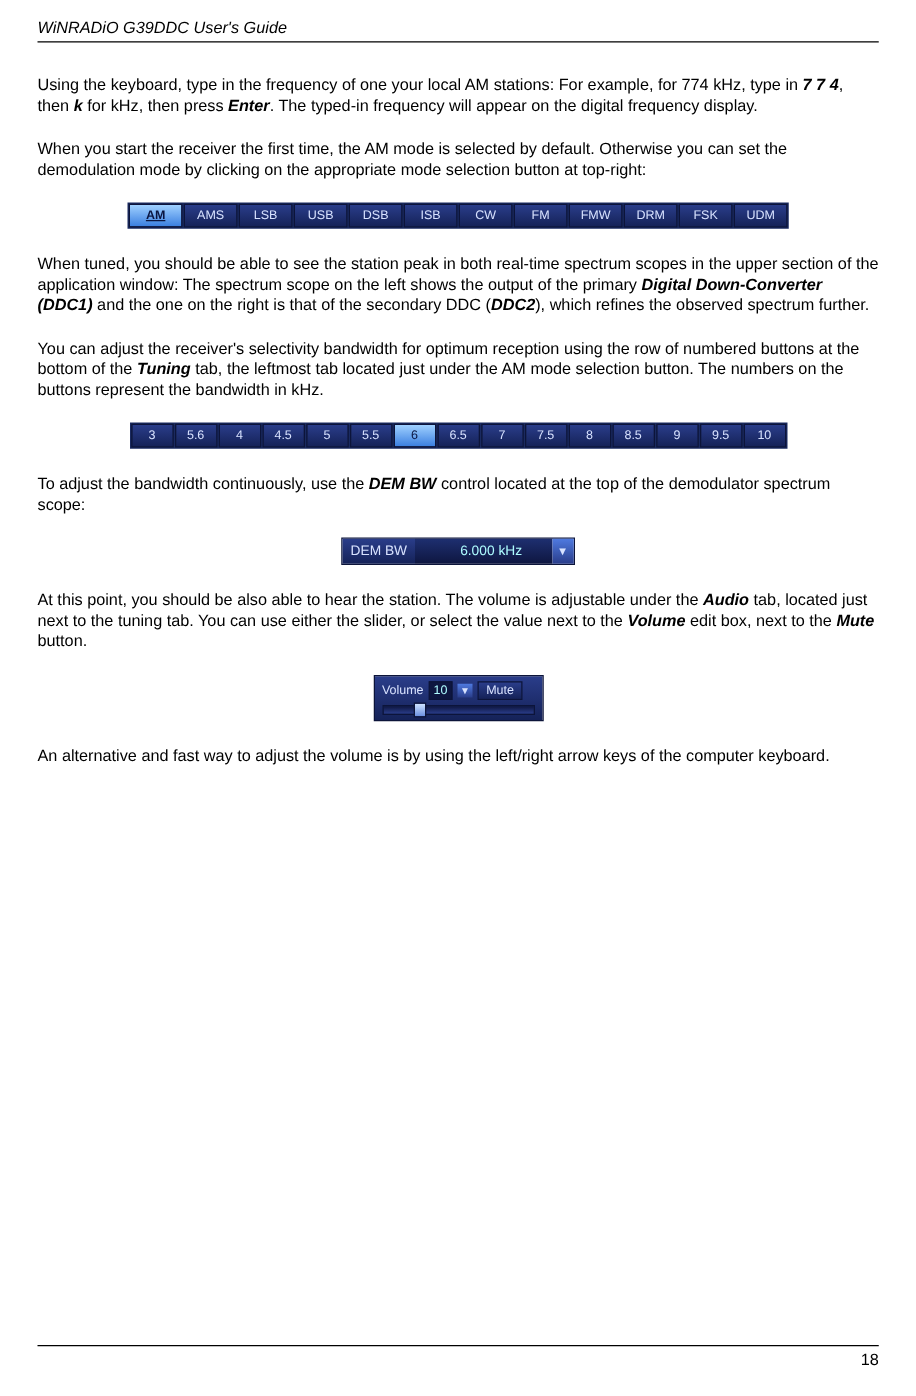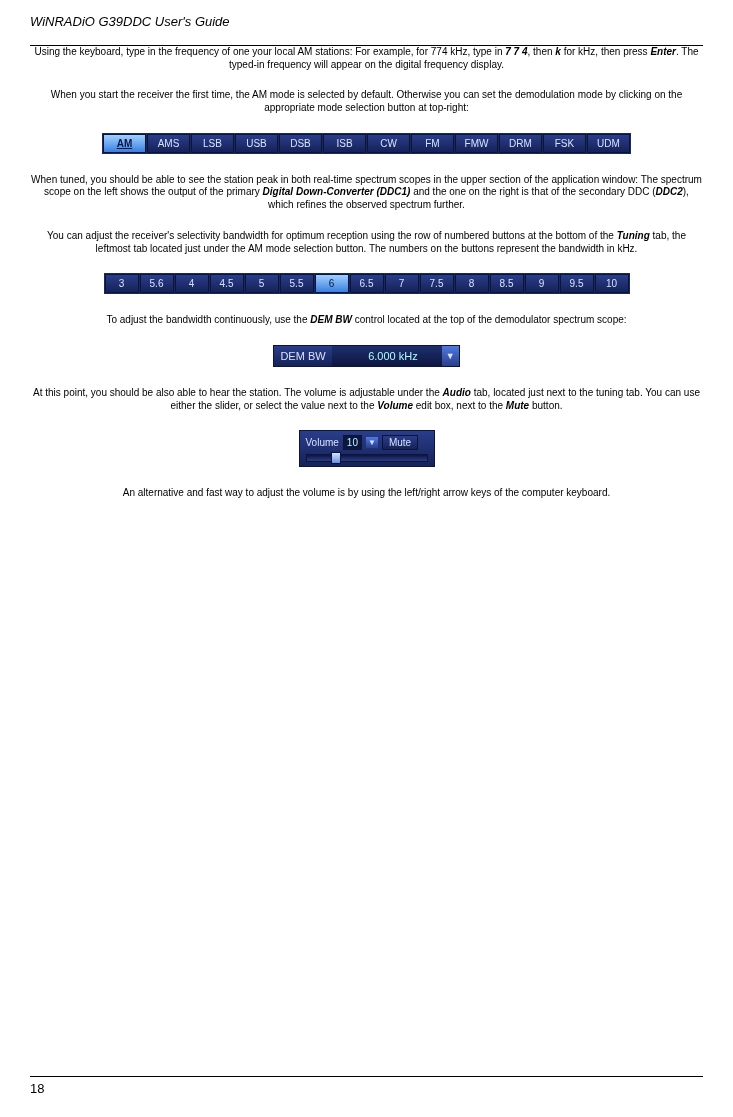--- a/index.html
+++ b/index.html
@@ -13,27 +13,27 @@
     width: 733px;
     min-height: 1117px;
     box-sizing: border-box;
     padding: 14px 30px 14px 30px;
     position: relative;
   }
   .header {
     font-style: italic;
     font-size: 13px;
     border-bottom: 1px solid #000;
-    padding-bottom: 16px;
+    padding-bottom: 4px;
+    margin-bottom: 26px;
   }
   p {
-    font-size: 10px;
+    font-size: 13px;
     line-height: 1.27;
     margin: 0 0 18px 0;
-    text-align: center;
   }
   .figure {
     text-align: center;
     margin: 0 0 20px 0;
   }
 
   
   .mode-row {
     display: inline-flex;
     gap: 1px;
@@ -157,20 +157,21 @@
   }
 
   .page-footer-line {
     border-top: 1px solid #000;
     margin-top: 24px;
     padding-top: 2px;
     position: absolute;
     bottom: 20px;
     left: 30px;
     right: 30px;
+    text-align: right;
   }
   .page-number {
     font-size: 13px;
   }
 </style>
 </head>
 <body>
 
 <div class="page">
   <div class="header">WiNRADiO G39DDC User's Guide</div>

